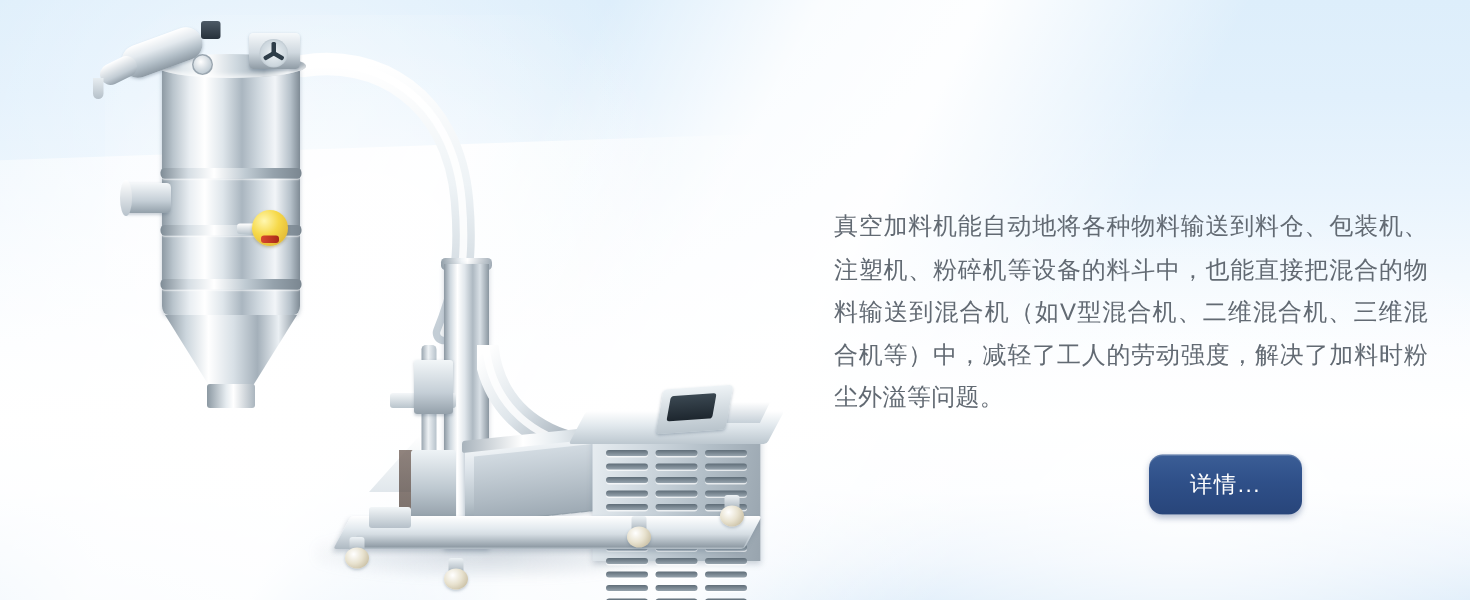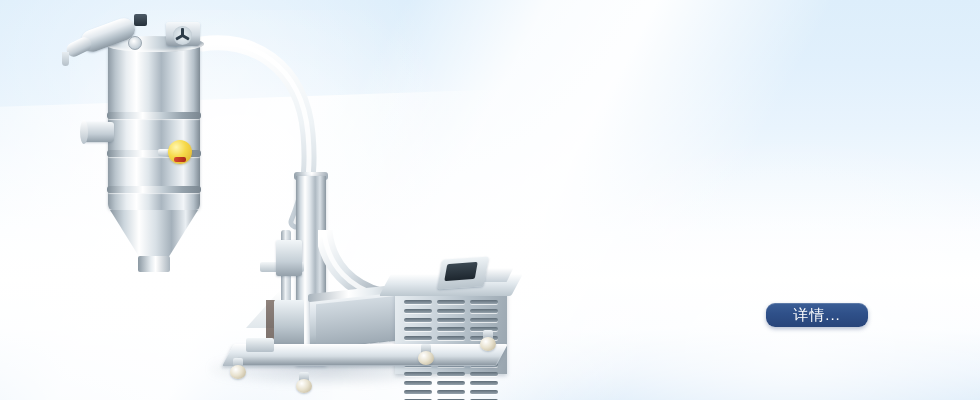--- a/index.html
+++ b/index.html
@@ -326,21 +326,21 @@
     position:absolute;left:0;top:46px;
     font-size:37px;line-height:46px;font-weight:400;
     color:#333a41;letter-spacing:1px;white-space:nowrap;
   }
   .desc{
     position:absolute;left:0;top:122px;width:396px;
     font-size:16px;line-height:28.5px;color:#626a73;
     text-align:justify;letter-spacing:.2px;
   }
   .more-btn{
-    position:absolute;left:210px;top:303px;width:102px;height:24px;
+    position:absolute;left:210px;top:303px;width:102px;height:40px;
     border:0;border-radius:9px;cursor:pointer;
     background:linear-gradient(180deg,#3b5e96 0%,#2f5089 45%,#28457a 100%);
     box-shadow:0 2px 4px rgba(45,70,120,.35), inset 0 1px 0 rgba(255,255,255,.18);
     color:#ffffff;font-size:15px;letter-spacing:1px;
     font-family:"Liberation Sans","DejaVu Sans",sans-serif;
     display:flex;align-items:center;justify-content:center;
   }
 </style>
 </head>
 <body>
@@ -488,17 +488,18 @@
         <div class="wheel"></div>
     </div>
     <div class="caster c4">
       <div class="fork"></div>
         <div class="wheel"></div>
     </div>
   </div>
 
   <div class="content">
 
+    <p class="desc">真空加料机能自动地将各种物料输送到料仓、包装机、注塑机、粉碎机等设备的料斗中，也能直接把混合的物料输送到混合机（如V型混合机、二维混合机、三维混合机等）中，减轻了工人的劳动强度，解决了加料时粉尘外溢等问题。</p>
 
     <button class="more-btn">详情...</button>
   </div>
 
 </div>
 
 </body></html>

